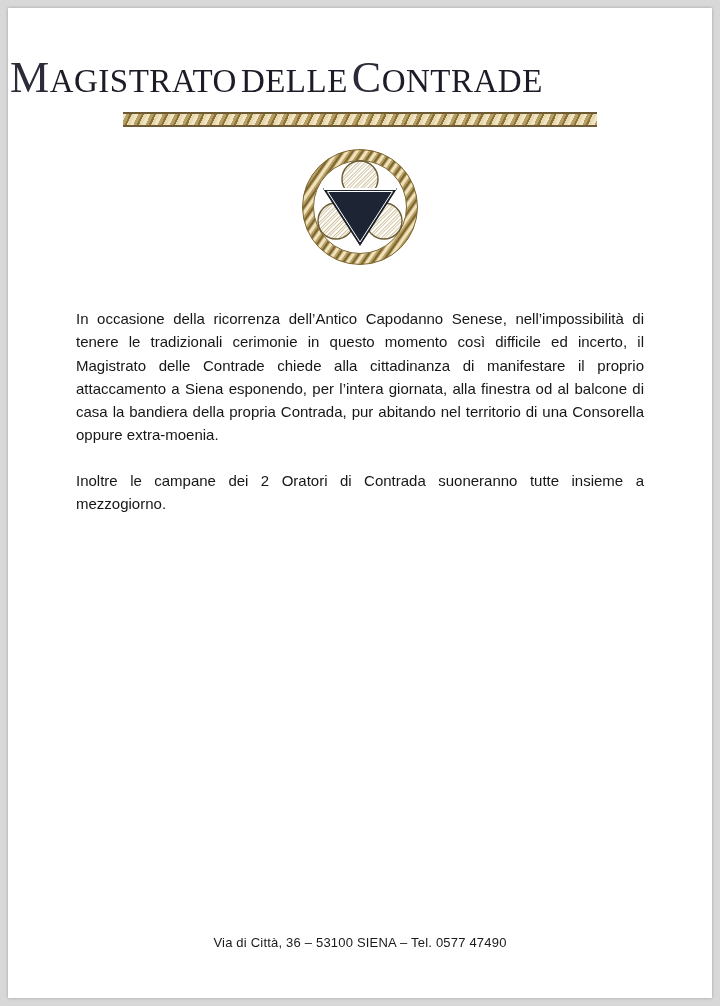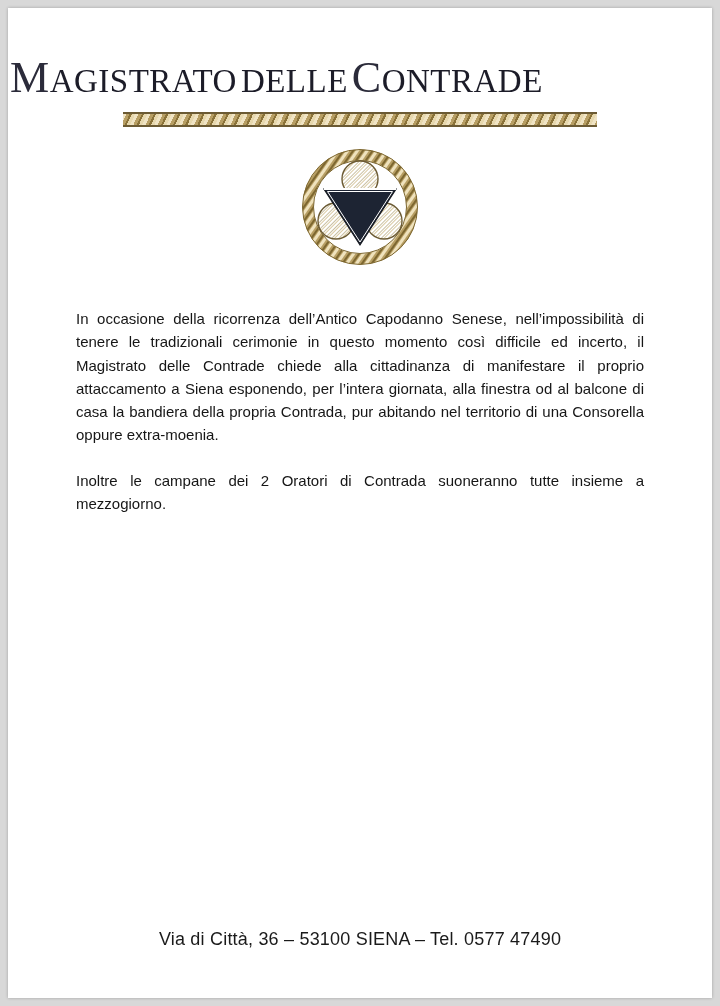--- a/index.html
+++ b/index.html
@@ -97,21 +97,21 @@
     font-size: 15.6px;
     color: #161616;
   }
   
   .footer {
     position: absolute;
     left: 0;
     right: 0;
     bottom: 48px;
     text-align: center;
-    font-size: 18px;
+    font-size: 13px;
     color: #1a1a1a;
     letter-spacing: 0.2px;
   }
 </style>
 </head>
 <body>
 
 <div class="page">
 
   <div class="letterhead">

